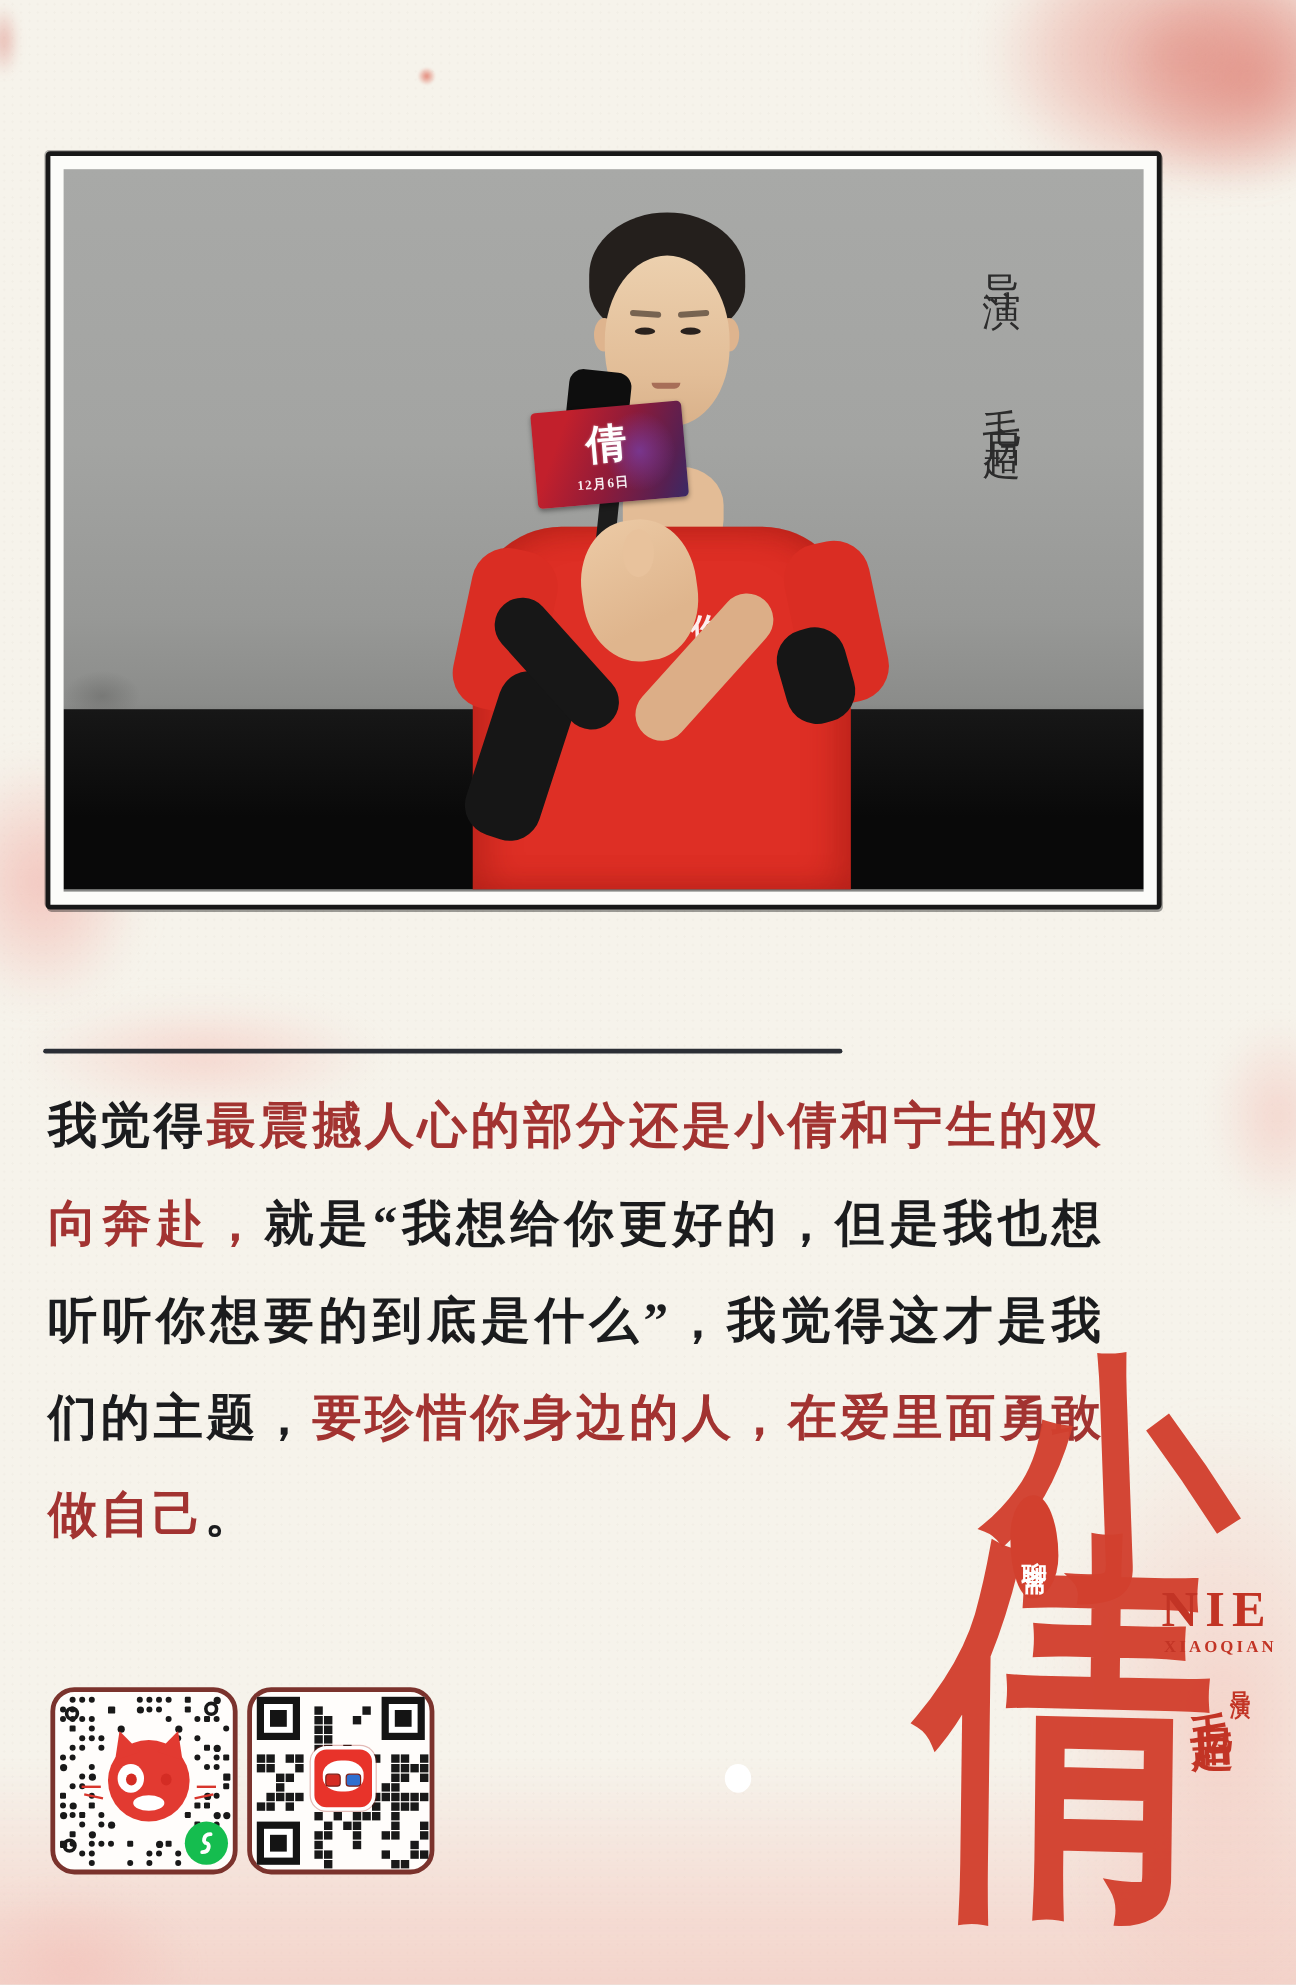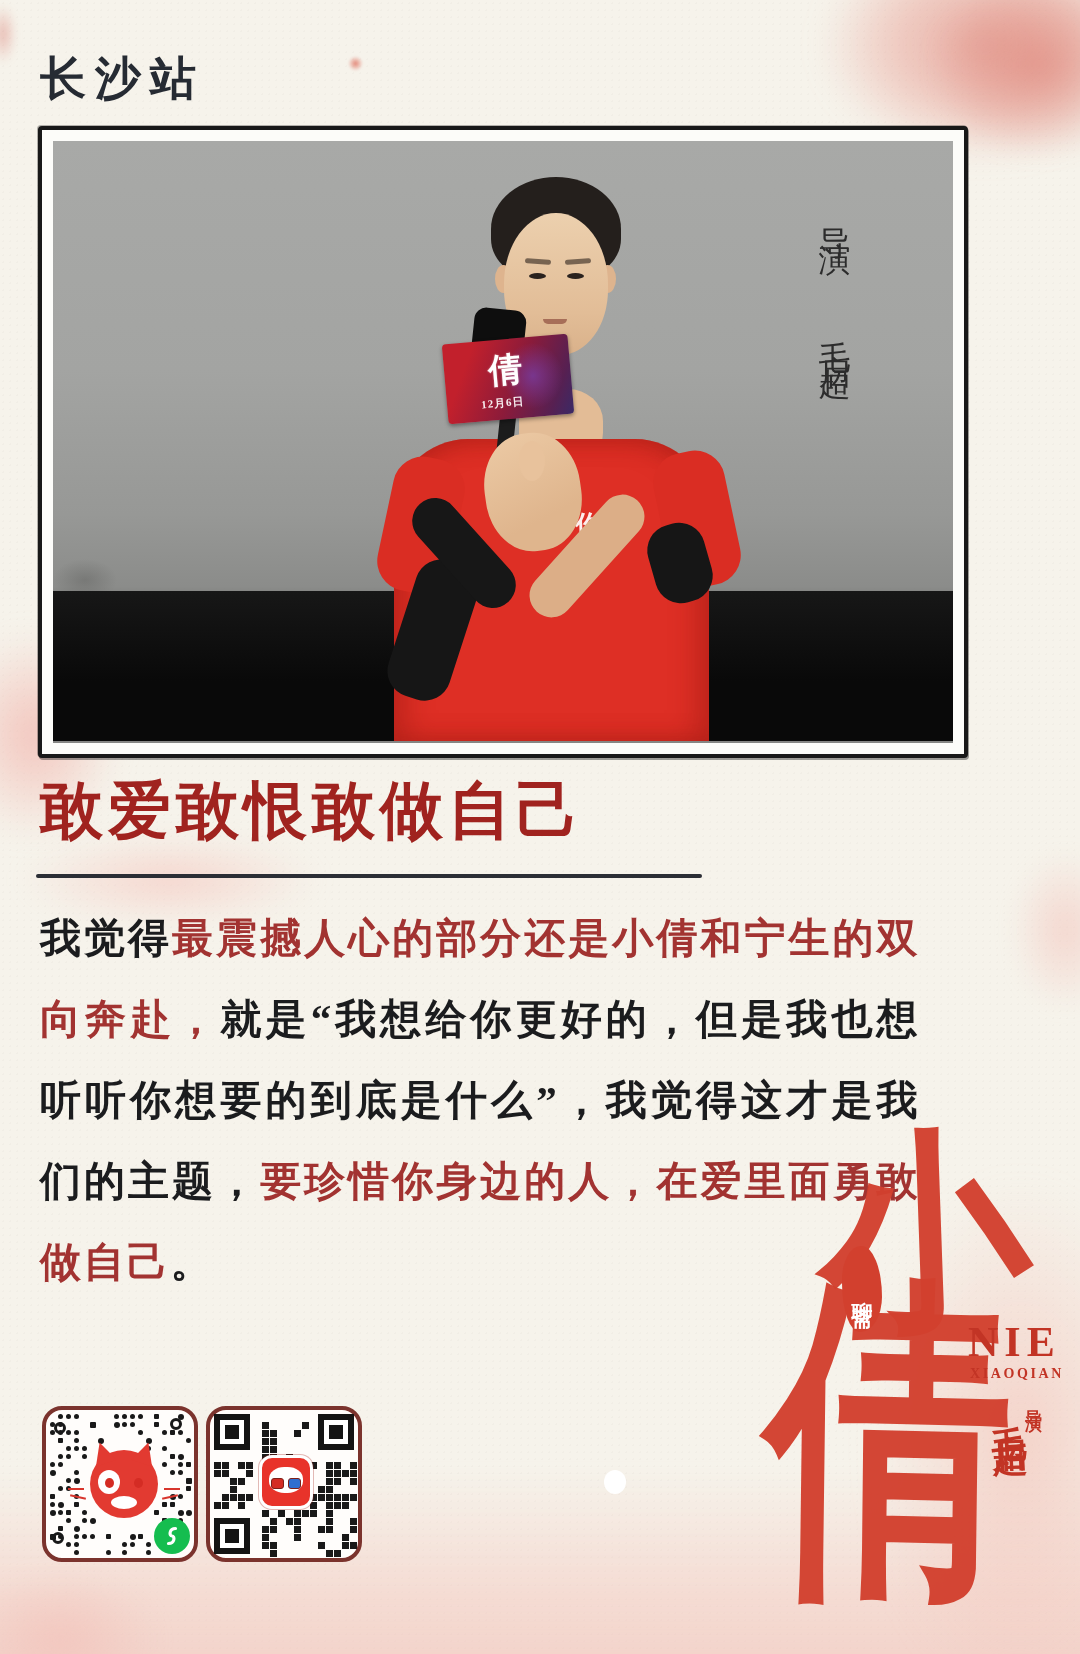--- a/index.html
+++ b/index.html
@@ -146,21 +146,20 @@
   <div class="wash wash-tr2"></div>
   <div class="wash wash-dot"></div>
   <div class="wash wash-tl"></div>
   <div class="wash wash-lm"></div>
   <div class="wash wash-pl"></div>
   <div class="wash wash-rm"></div>
   <div class="wash wash-bottom"></div>
   <div class="wash wash-br"></div>
   <div class="wash wash-bl"></div>
 
-  <div class="station">长沙站</div>
 
   <div class="frame">
     <div class="photo">
       <div class="screen-vignette"></div>
       <div class="floor"></div>
 
       <div class="director-on-photo v-text">
         <span>导演</span>
         <span class="gap">毛启超</span>
       </div>
@@ -190,21 +189,20 @@
           <div class="swirl"></div>
           <div class="glyph">倩</div>
           <div class="small">12月6日</div>
         </div>
         <div class="hands"></div>
         <div class="thumb"></div>
       </div>
     </div>
   </div>
 
-  <div class="headline">敢爱敢恨敢做自己</div>
   <div class="rule"></div>
 
   <div class="quote"><span class="q-black">我觉得</span><span class="q-red">最震撼人心的部分还是小倩和宁生的双向奔赴，</span><span class="q-black">就是“我想给你更好的，但是我也想听听你想要的到底是什么”，我觉得这才是我们的主题，</span><span class="q-red">要珍惜你身边的人，在爱里面勇敢做自己</span><span class="q-black">。</span></div>
 
   <div class="qr-box left">
     <div class="qr-pattern">
         <div class="m" style="left: 2px; top: 10px; width: 5px; height: 5px; border-radius: 50%;"></div>
         <div class="m" style="left: 2px; top: 18px; width: 5px; height: 5px; border-radius: 50%;"></div>
         <div class="m" style="left: 2px; top: 50px; width: 5px; height: 5px; border-radius: 50%;"></div>
         <div class="m" style="left: 2px; top: 58px; width: 6px; height: 6px; border-radius: 50%;"></div>

